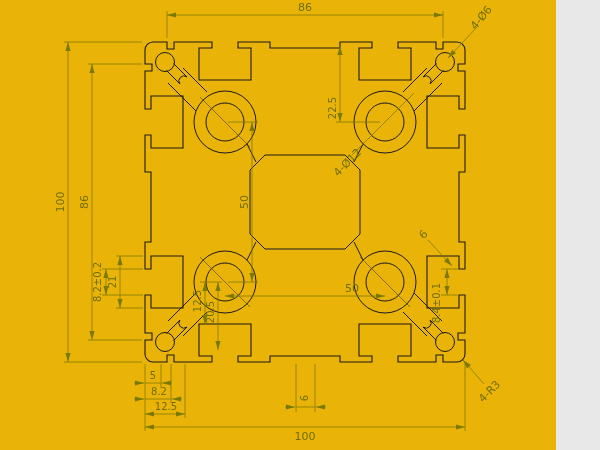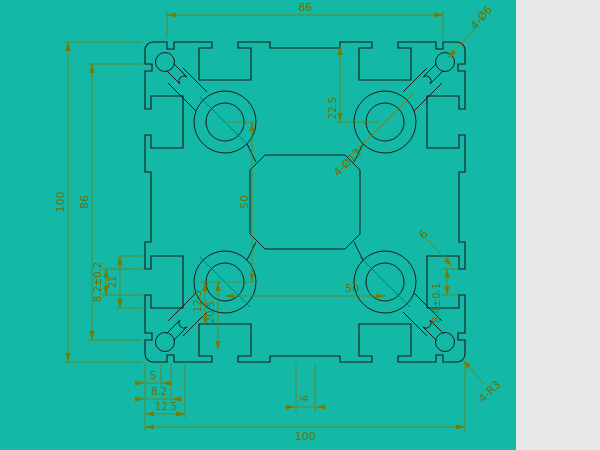--- a/index.html
+++ b/index.html
@@ -1,17 +1,17 @@
 <!DOCTYPE html>
 <html><head>
 <meta charset="utf-8">
 <style>
   html,body{margin:0;padding:0;background:#e8e8e8;}
   .canvas{
-    width:516px;height:450px;background:#14b8a6;position:relative;overflow:hidden;
+    width:556px;height:450px;background:#eab308;position:relative;overflow:hidden;
     font-family:"DejaVu Sans", sans-serif;
   }
   svg{display:block;}
   .prof{stroke:#1b1b1b;stroke-width:1.1;fill:none;stroke-linejoin:miter;}
   .prof2{stroke:#1b1b1b;stroke-width:1;fill:none;}
   .cl{stroke:#3c3c3c;stroke-width:.6;fill:none;}
   .dim{stroke:#7a7a00;stroke-width:.75;fill:none;}
   .dim-text{fill:#6e6e00;font-size:11px;font-family:"DejaVu Sans", sans-serif;}
   .dim-text-sm{fill:#6e6e00;font-size:10px;font-family:"DejaVu Sans", sans-serif;}
 </style>

